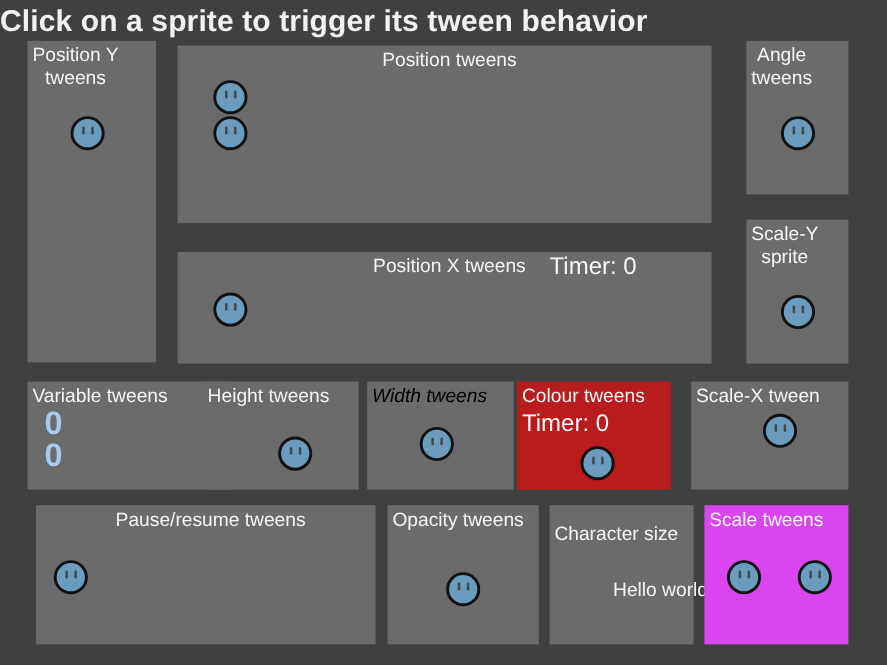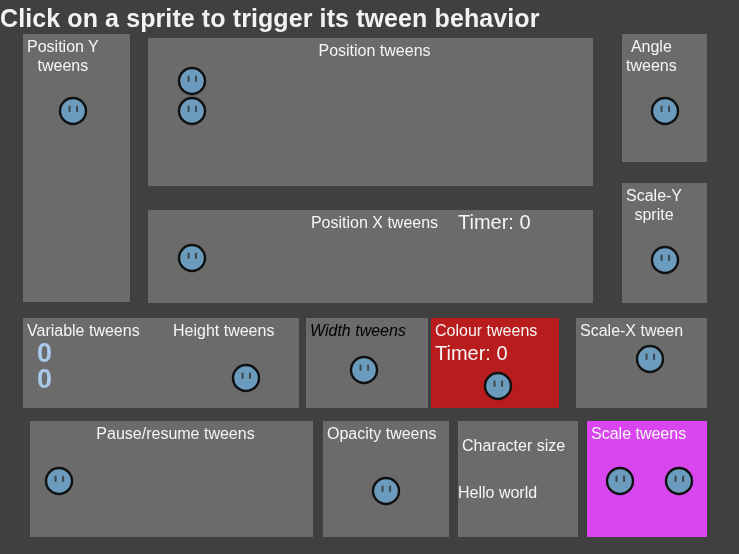--- a/index.html
+++ b/index.html
@@ -62,22 +62,22 @@
     font-weight: bold;
     line-height: 26px;
     left: 14px;
   }
   .hello-text {
     position: absolute;
     color: #f5f5f5;
     font-size: 16px;
     line-height: 19px;
     width: 100%;
-    text-align: left;
-    left: 0;
+    text-align: right;
+    left: 12px;
   }
   .sprite {
     position: absolute;
     width: 30px;
     height: 30px;
   }
   .sprite svg { display: block; }
 </style>
 </head>
 <body>

